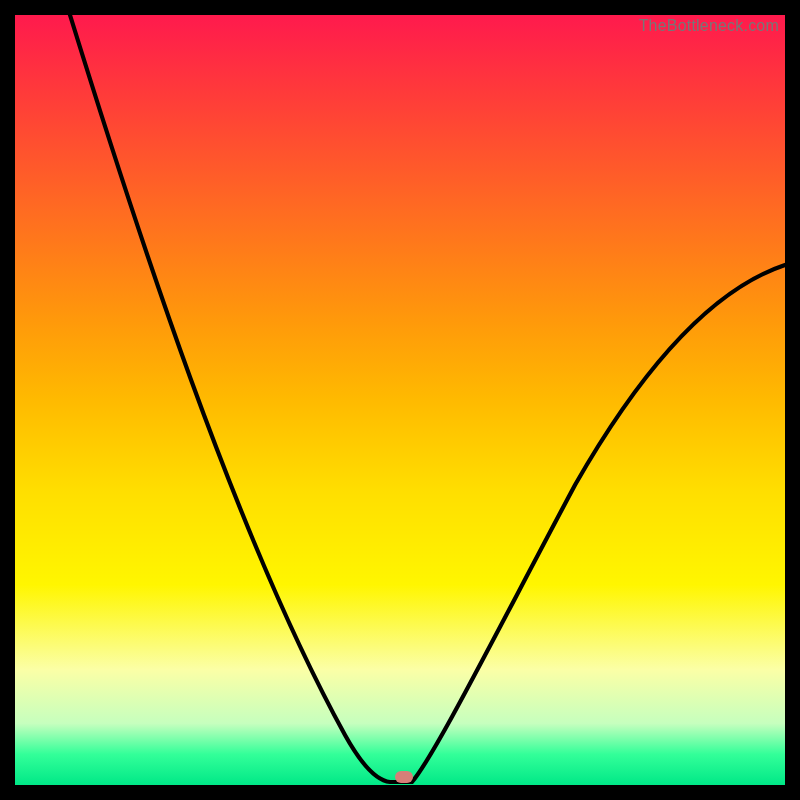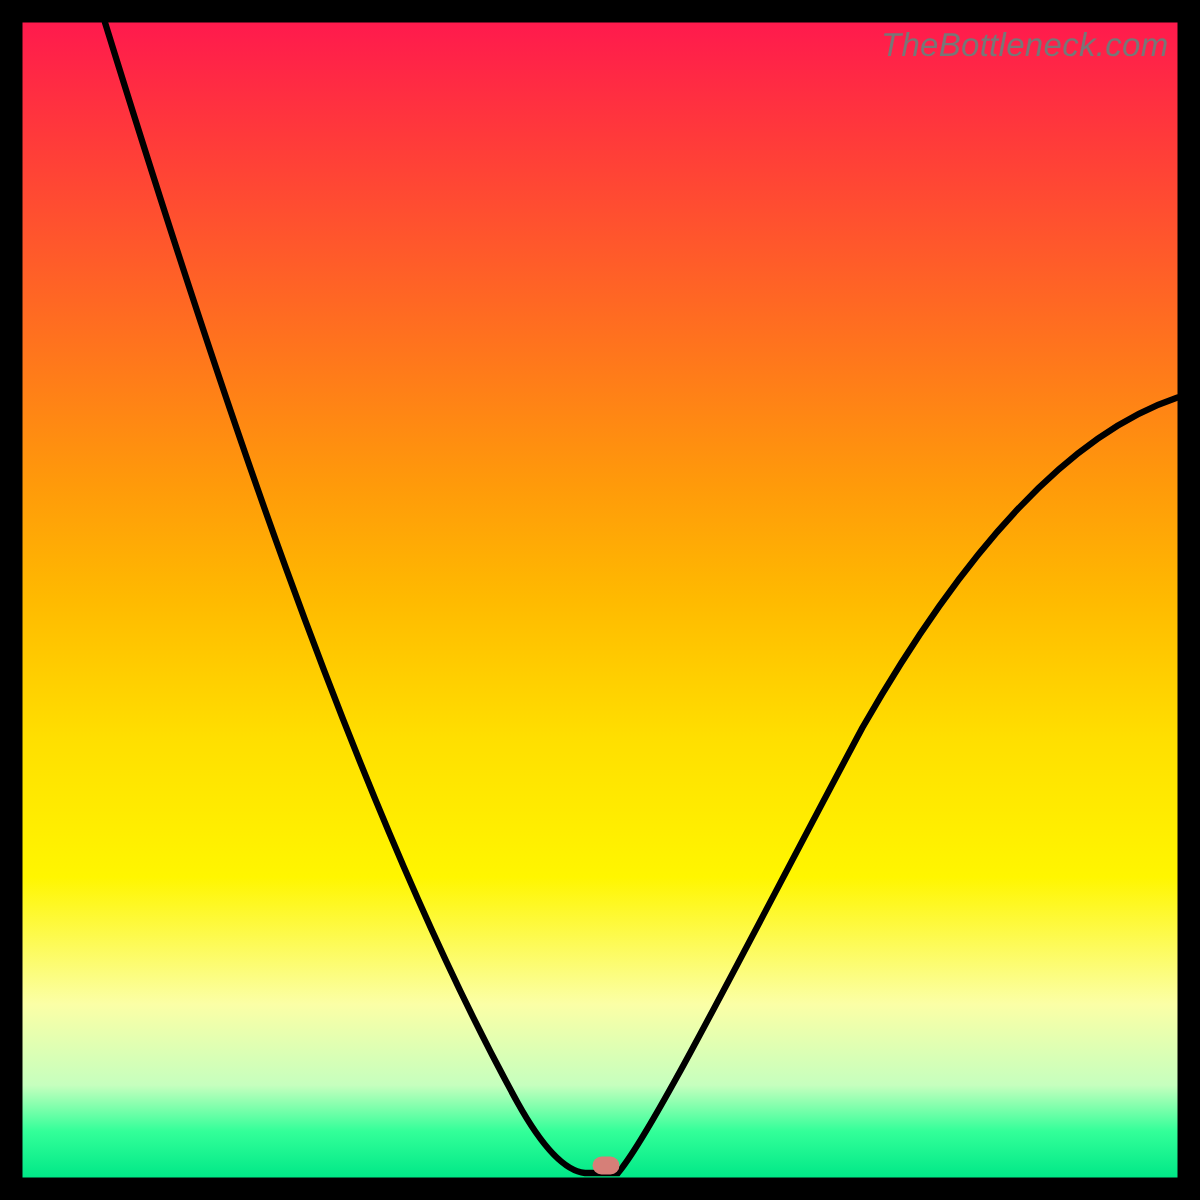--- a/index.html
+++ b/index.html
@@ -30,24 +30,23 @@
       #c6ffbe 92%,
       #33ff99 96%,
       #00e887 100%
     );
   }
   .watermark {
     position: absolute;
     top: 2px;
     right: 6px;
     color: #777;
-    font-size: 22px;
+    font-size: 16px;
     font-weight: 500;
     letter-spacing: 0.2px;
-    font-style: italic;
   }
   svg.curve {
     position: absolute;
     left: 0; top: 0;
     width: 770px;
     height: 770px;
     overflow: visible;
   }
   .marker {
     position: absolute;

